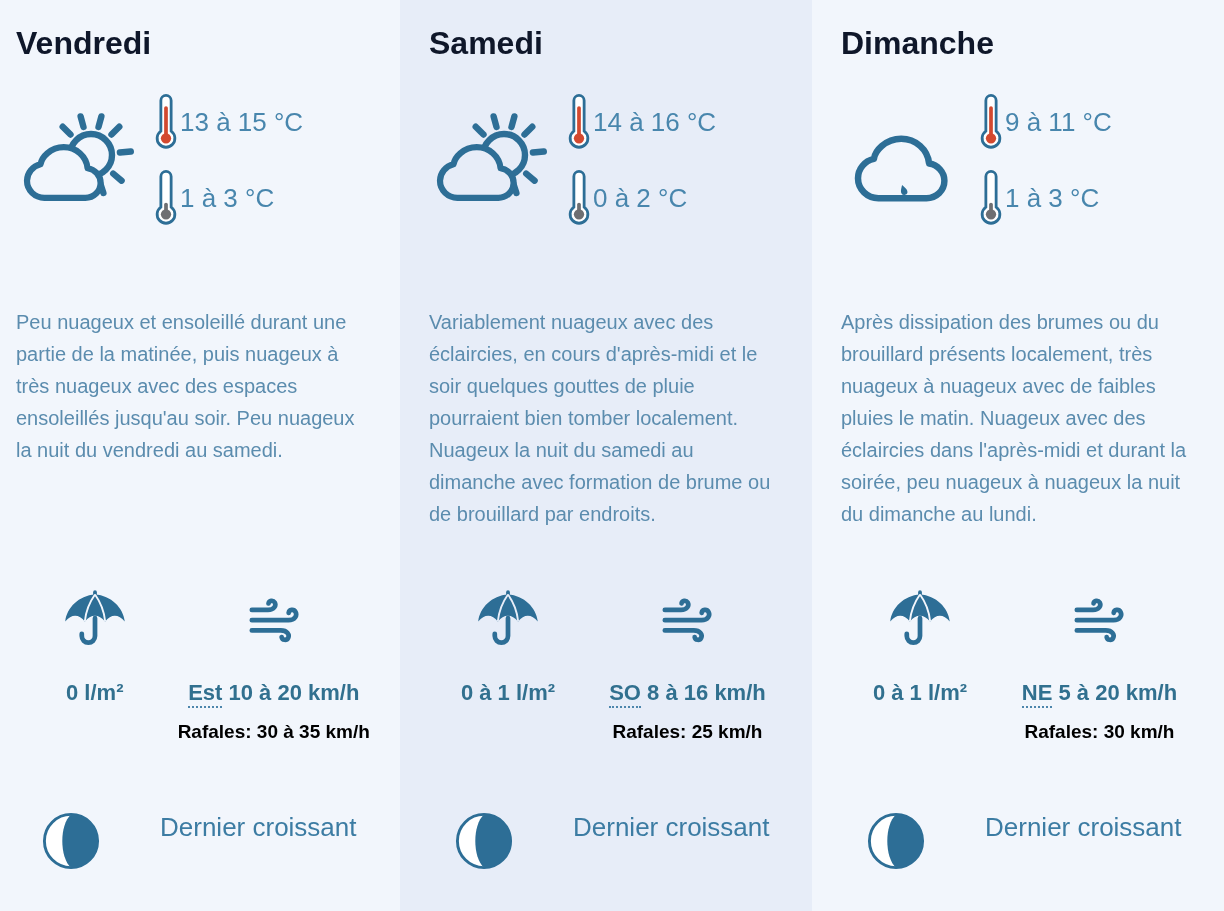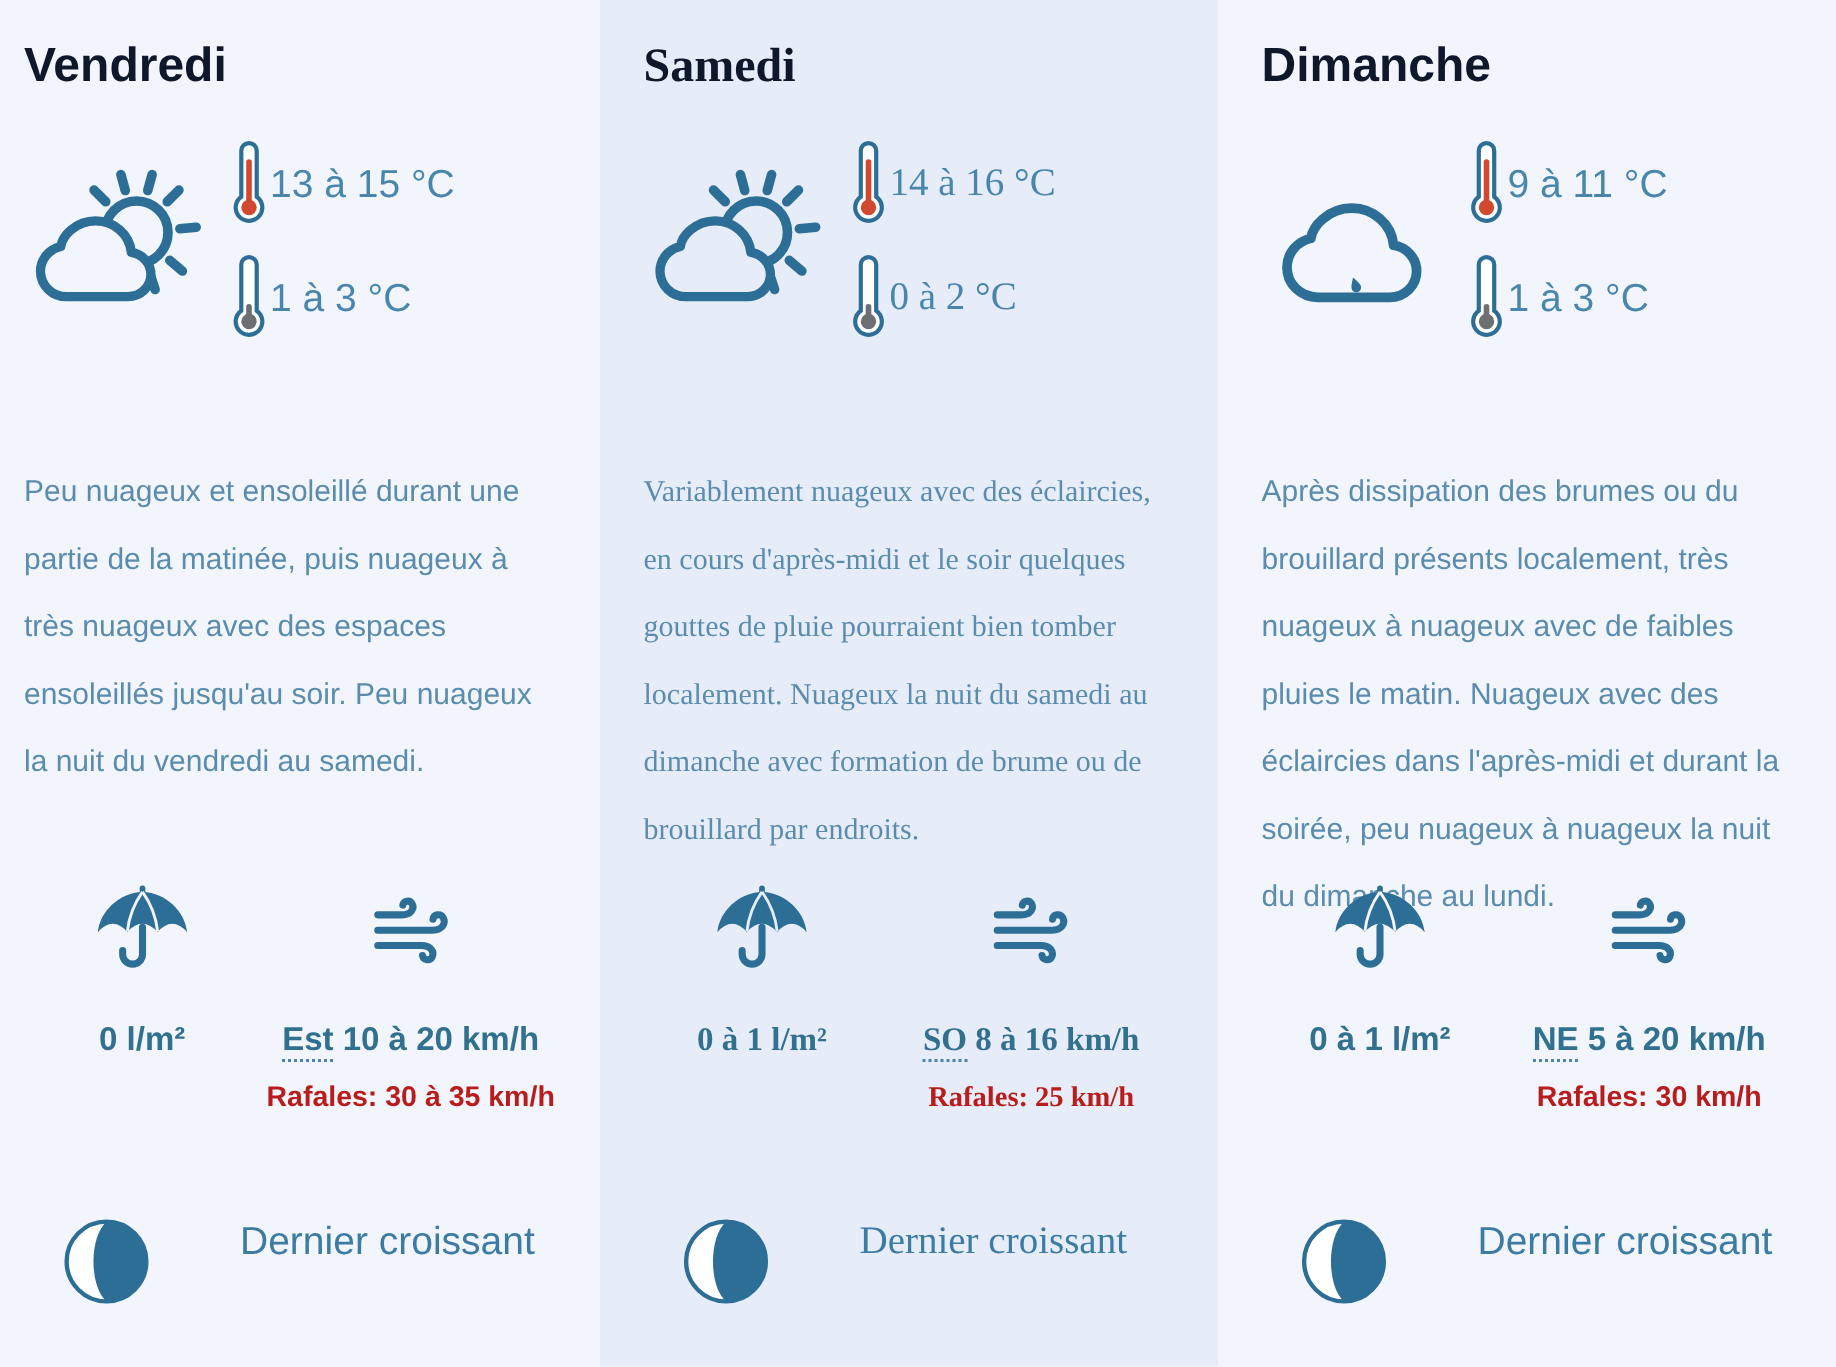--- a/index.html
+++ b/index.html
@@ -4,42 +4,42 @@
 <style>
   html,body{margin:0;padding:0;}
   body{
     width:1224px;height:911px;overflow:hidden;
     display:flex;
     background:#f2f6fc;
     font-family:"Liberation Sans", sans-serif;
   }
   .col{box-sizing:border-box;height:911px;}
   .c0{width:400px;padding:24px 26px 0 16px;--bg:#f2f6fc;background:var(--bg);}
-  .c1{width:412px;padding:24px 24px 0 29px;--bg:#e7edf8;background:var(--bg);font-family:Liberation Serif, serif;}
+  .c1{width:412px;padding:24px 24px 0 29px;--bg:#e7edf8;background:var(--bg);}
   .c2{width:412px;padding:24px 24px 10px 29px;--bg:#f2f6fc;background:var(--bg);}
 
   .title{margin:0;font-size:32px;font-weight:600;color:#0f172a;line-height:38px;}
 
   .iconrow{display:flex;align-items:center;margin-top:30px;height:136px;}
   .wicon{flex:0 0 130px;width:130px;display:flex;align-items:center;}
   .temps{display:flex;flex-direction:column;gap:16px;margin-left:6px;}
   .temp{display:flex;align-items:center;}
   .tval{font-size:26px;color:#4886ad;white-space:nowrap;}
 
   .desc{margin:78px 0 0 0;height:272px;max-width:352px;
-        font-size:20px;line-height:45px;color:#5b8cae;}
+        font-size:20px;line-height:32px;color:#5b8cae;}
 
   .metrics{display:flex;margin-top:8px;}
   .cell{display:flex;flex-direction:column;align-items:center;}
   .cell.precip{width:44%;}
   .cell.wind{width:56%;}
   .micon{height:70px;display:flex;align-items:center;justify-content:center;}
   .mlabel{margin-top:24px;font-size:22px;font-weight:600;color:#31708f;text-align:center;white-space:nowrap;}
   .wdir{border-bottom:2px dotted #4d86ac;padding-bottom:1px;}
-  .gusts{margin-top:10px;font-size:19px;line-height:31px;font-weight:700;color:#b91c1c;
+  .gusts{margin-top:10px;font-size:19px;line-height:31px;font-weight:700;color:#000000;
          text-align:center;max-width:200px;min-height:62px;}
 
   .moonrow{display:flex;align-items:flex-start;gap:60px;margin-top:34px;padding-left:26px;}
   .moonlabel{font-size:26px;color:#3c7ca3;}
 
   svg{display:block;}
 </style>
 </head>
 <body>
 

